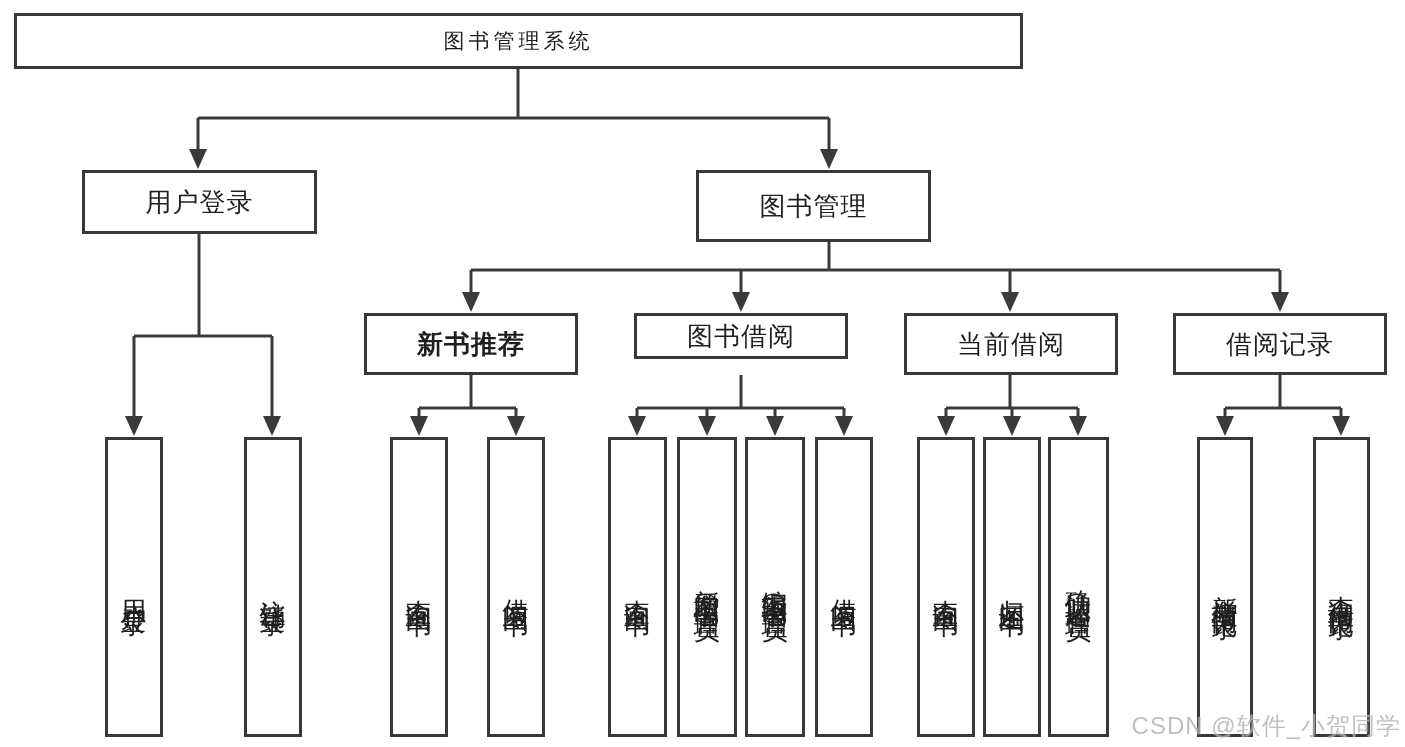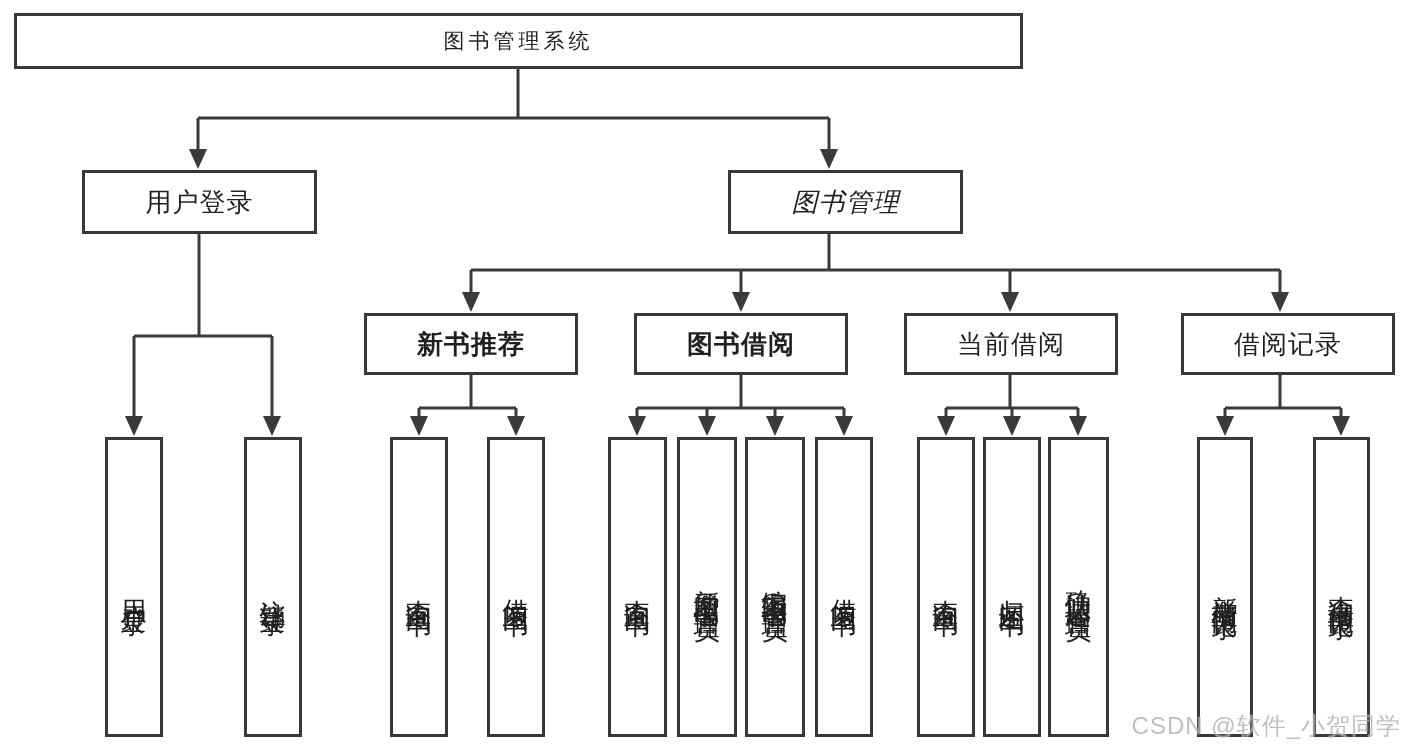--- a/index.html
+++ b/index.html
@@ -87,26 +87,26 @@
       <polygon class="arrow" points="1003,416 1021,416 1012,436"></polygon>
       <polygon class="arrow" points="1069,416 1087,416 1078,436"></polygon>
       <polygon class="arrow" points="1216,416 1234,416 1225,436"></polygon>
       <polygon class="arrow" points="1332,416 1350,416 1341,436"></polygon>
     </g>
   </svg>
 
   <div class="node h rootbox" style="left:14px;top:13px;width:1009px;height:56px;">图书管理系统</div>
 
   <div class="node h" style="left:82px;top:170px;width:235px;height:64px;">用户登录</div>
-  <div class="node h" style="left:728px;top:170px;width:235px;height:64px;font-style:italic;">图书管理</div>
+  <div class="node h" style="left:696px;top:170px;width:235px;height:72px;">图书管理</div>
 
   <div class="node h" style="left:364px;top:313px;width:214px;height:62px;font-weight:bold;">新书推荐</div>
-  <div class="node h" style="left:634px;top:313px;width:214px;height:62px;font-weight:bold;">图书借阅</div>
+  <div class="node h" style="left:634px;top:313px;width:214px;height:46px;">图书借阅</div>
   <div class="node h" style="left:904px;top:313px;width:214px;height:62px;">当前借阅</div>
-  <div class="node h" style="left:1173px;top:313px;width:214px;height:62px;margin-left:8px;">借阅记录</div>
+  <div class="node h" style="left:1173px;top:313px;width:214px;height:62px;">借阅记录</div>
 
   <div class="node v" style="left:105px;top:437px;width:58px;height:300px;">用户登录</div>
   <div class="node v" style="left:244px;top:437px;width:58px;height:300px;">注销登录</div>
 
   <div class="node v" style="left:390px;top:437px;width:58px;height:300px;">查询图书</div>
   <div class="node v" style="left:487px;top:437px;width:58px;height:300px;">借阅图书</div>
 
   <div class="node v" style="left:608px;top:437px;width:59px;height:300px;">查询图书</div>
   <div class="node v" style="left:677px;top:437px;width:60px;height:300px;">新增图书（管理员）</div>
   <div class="node v" style="left:745px;top:437px;width:60px;height:300px;">编辑图书（管理员）</div>

